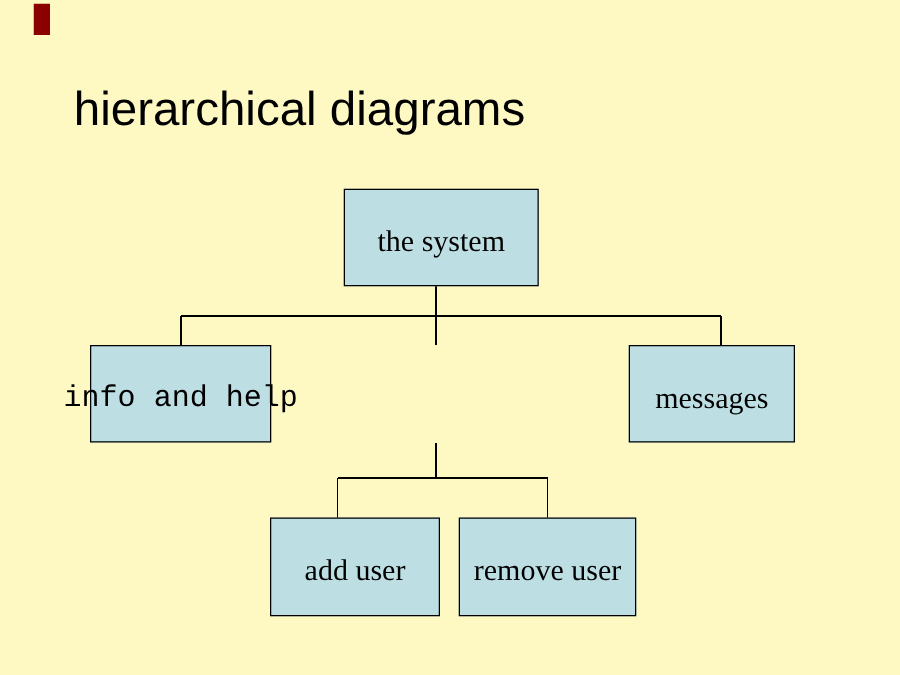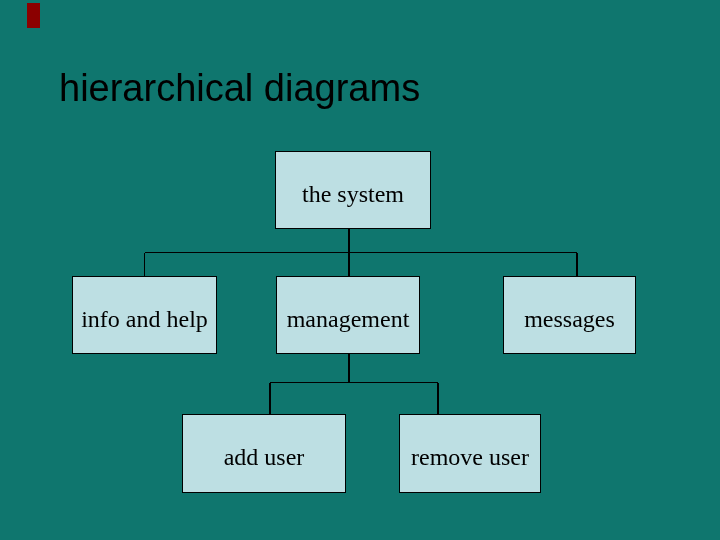--- a/index.html
+++ b/index.html
@@ -2,21 +2,21 @@
 <html><head>
 <meta charset="utf-8">
 <style>
   html, body { margin: 0; padding: 0; }
   body { width: 720px; height: 540px; }
 
   .slide {
     position: relative;
     width: 720px;
     height: 540px;
-    background: #0f766e;
+    background: #fef9c3;
     overflow: hidden;
     font-family: "Liberation Serif", serif;
     text-align: center;
   }
 
   .accent-mark {
     position: absolute;
     left: 27px;
     top: 3px;
     width: 13px;
@@ -52,25 +52,25 @@
     display: flex;
     align-items: center;
     justify-content: center;
     padding-top: 8px;
     font-size: 24px;
     color: #000000;
     white-space: nowrap;
   }
 
   .node-the-system   { left: 275px; top: 151px; width: 156px; height: 78px; }
-  .node-info-help    { left:  72px; top: 276px; width: 145px; height: 78px; }
+  .node-info-help    { left:  72px; top: 276px; width: 145px; height: 78px; font-family: Liberation Mono, monospace; }
   .node-management   { left: 276px; top: 276px; width: 144px; height: 78px; }
   .node-messages     { left: 503px; top: 276px; width: 133px; height: 78px; }
-  .node-add-user     { left: 182px; top: 414px; width: 164px; height: 79px; }
-  .node-remove-user  { left: 367px; top: 414px; width: 142px; height: 79px; margin-left: 32px; }
+  .node-add-user     { left: 216px; top: 414px; width: 136px; height: 79px; }
+  .node-remove-user  { left: 367px; top: 414px; width: 142px; height: 79px; }
 </style>
 </head>
 <body>
 
 <div class="slide">
 
   <div class="accent-mark"></div>
 
   <h1 class="slide-title">hierarchical diagrams</h1>
 
@@ -89,23 +89,20 @@
   </svg>
 
   <div class="node node-the-system">
     <span>the system</span>
   </div>
 
   <div class="node node-info-help">
     <span>info and help</span>
   </div>
 
-  <div class="node node-management">
-    <span>management</span>
-  </div>
 
   <div class="node node-messages">
     <span>messages</span>
   </div>
 
   <div class="node node-add-user">
     <span>add user</span>
   </div>
 
   <div class="node node-remove-user">

